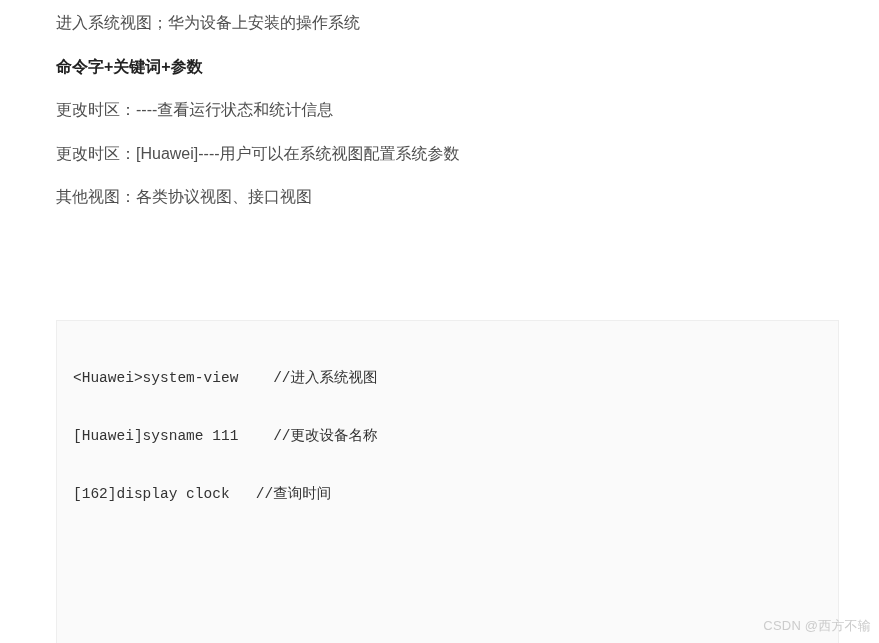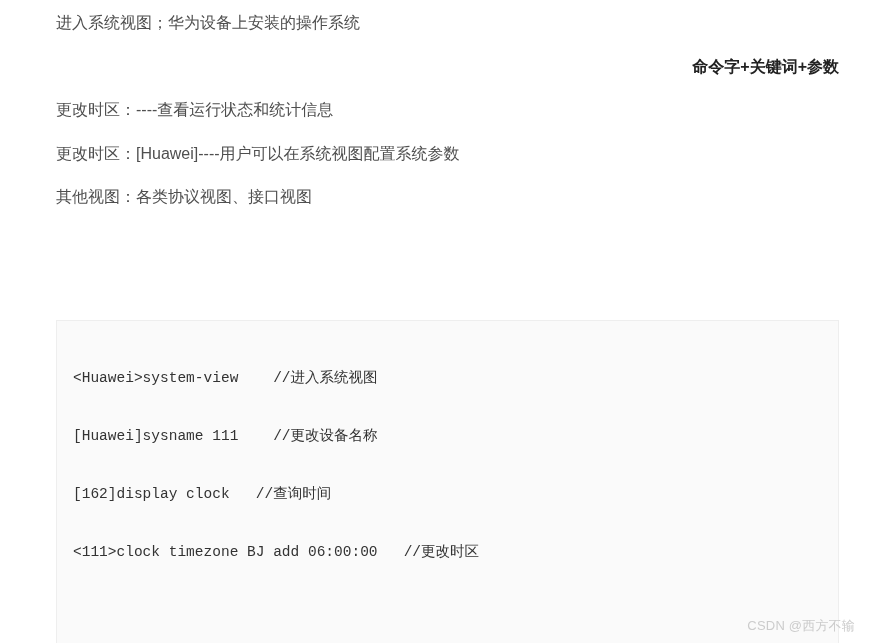--- a/index.html
+++ b/index.html
@@ -21,59 +21,57 @@
       padding-top: 10px;
     }
     .paragraph {
       margin-bottom: 18px;
       color: #4f4f4f;
     }
     .bold-para {
       font-weight: 700;
       color: #222222;
       margin-bottom: 18px;
-      text-align: right;
     }
     .code-block {
       background: #fafafa;
       border: 1px solid #eeeeee;
       padding: 14px 16px;
       font-family: "Courier New", Consolas, monospace;
       font-size: 14.5px;
       line-height: 2;
       color: #333333;
       white-space: pre;
       overflow-x: auto;
       margin-top: 110px;
     }
     .code-line {
       display: block;
     }
     .watermark {
       position: absolute;
-      right: 24px;
+      right: 8px;
       bottom: 6px;
       font-size: 13px;
       color: #cccccc;
       letter-spacing: 0.2px;
     }
   </style>
 </head>
 <body>
 
 <p class="paragraph">进入系统视图；华为设备上安装的操作系统</p>
 <p class="bold-para">命令字+关键词+参数</p>
 <p class="paragraph">更改时区：----查看运行状态和统计信息</p>
 <p class="paragraph">更改时区：[Huawei]----用户可以在系统视图配置系统参数</p>
 <p class="paragraph">其他视图：各类协议视图、接口视图</p>
 
 <div class="code-block">
 <span class="code-line">&lt;Huawei&gt;system-view    //进入系统视图</span>
 <span class="code-line">[Huawei]sysname 111    //更改设备名称</span>
 <span class="code-line">[162]display clock   //查询时间</span>
-<span class="code-line">&lt;111&gt;clock timezone BJ add 06:00:00   //更改时区</span>
 
 
 
 
 </div>
 
 <div class="watermark">CSDN @西方不输</div>
 
 </body></html>

